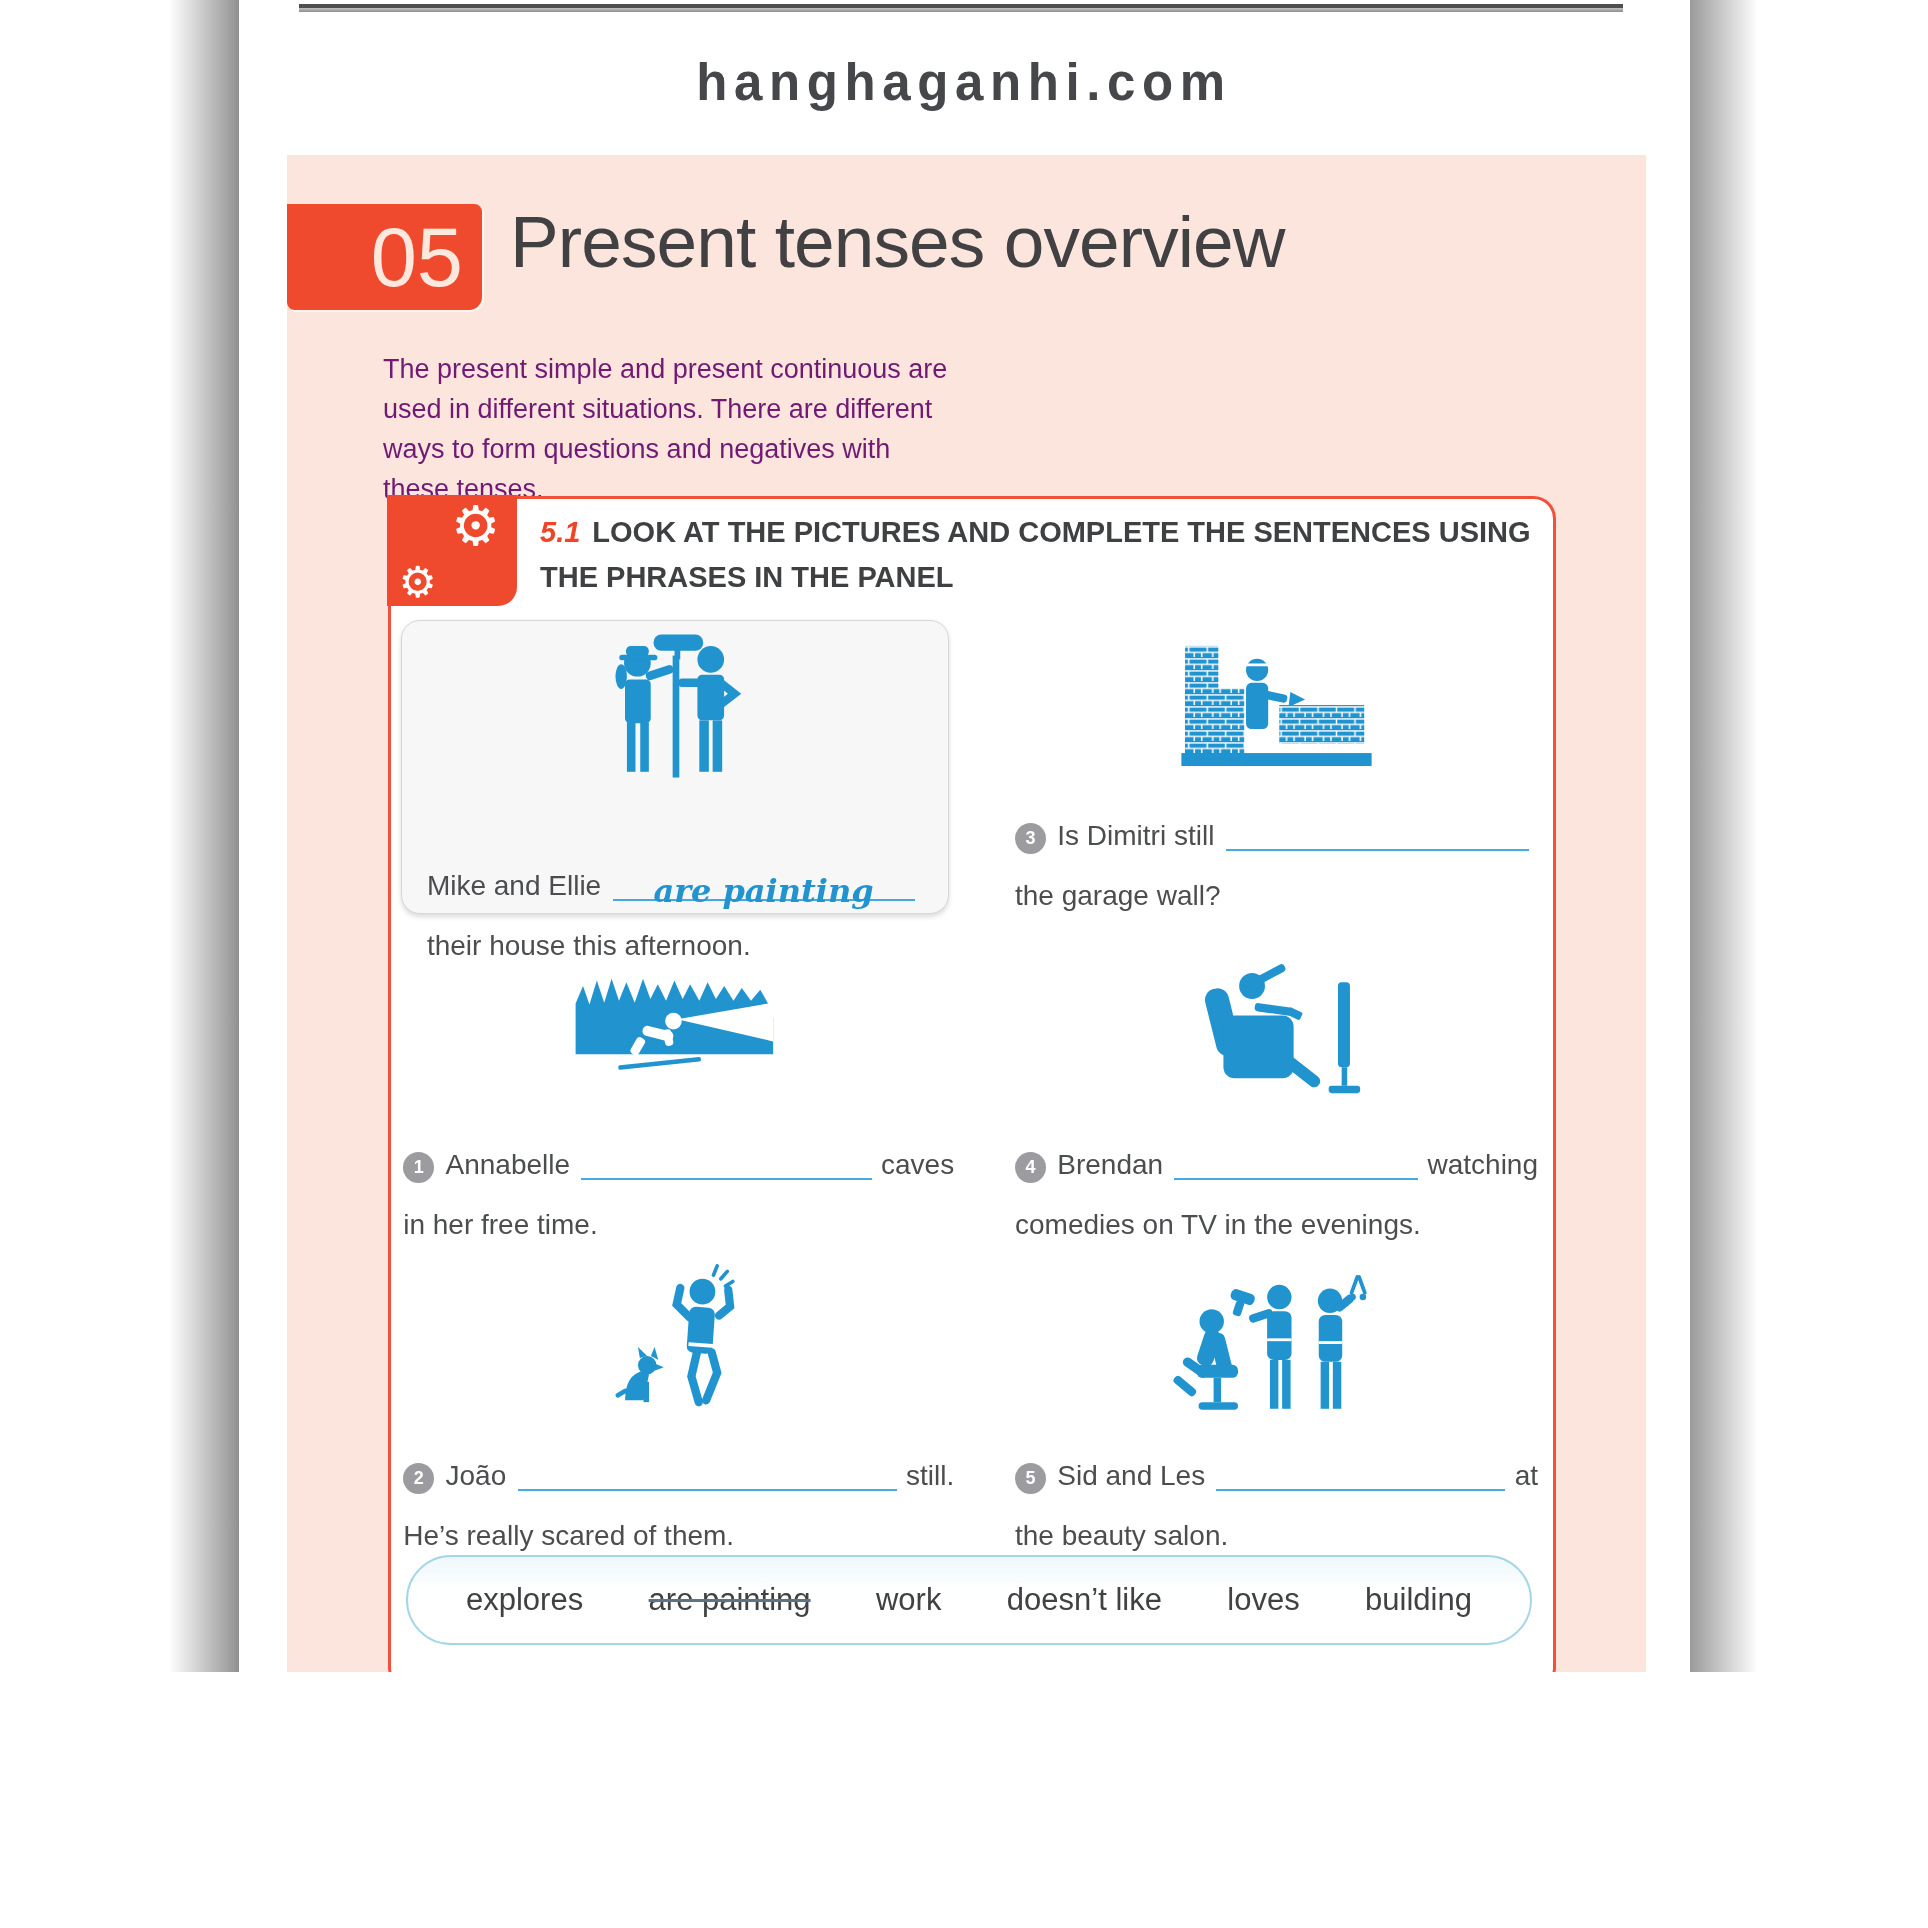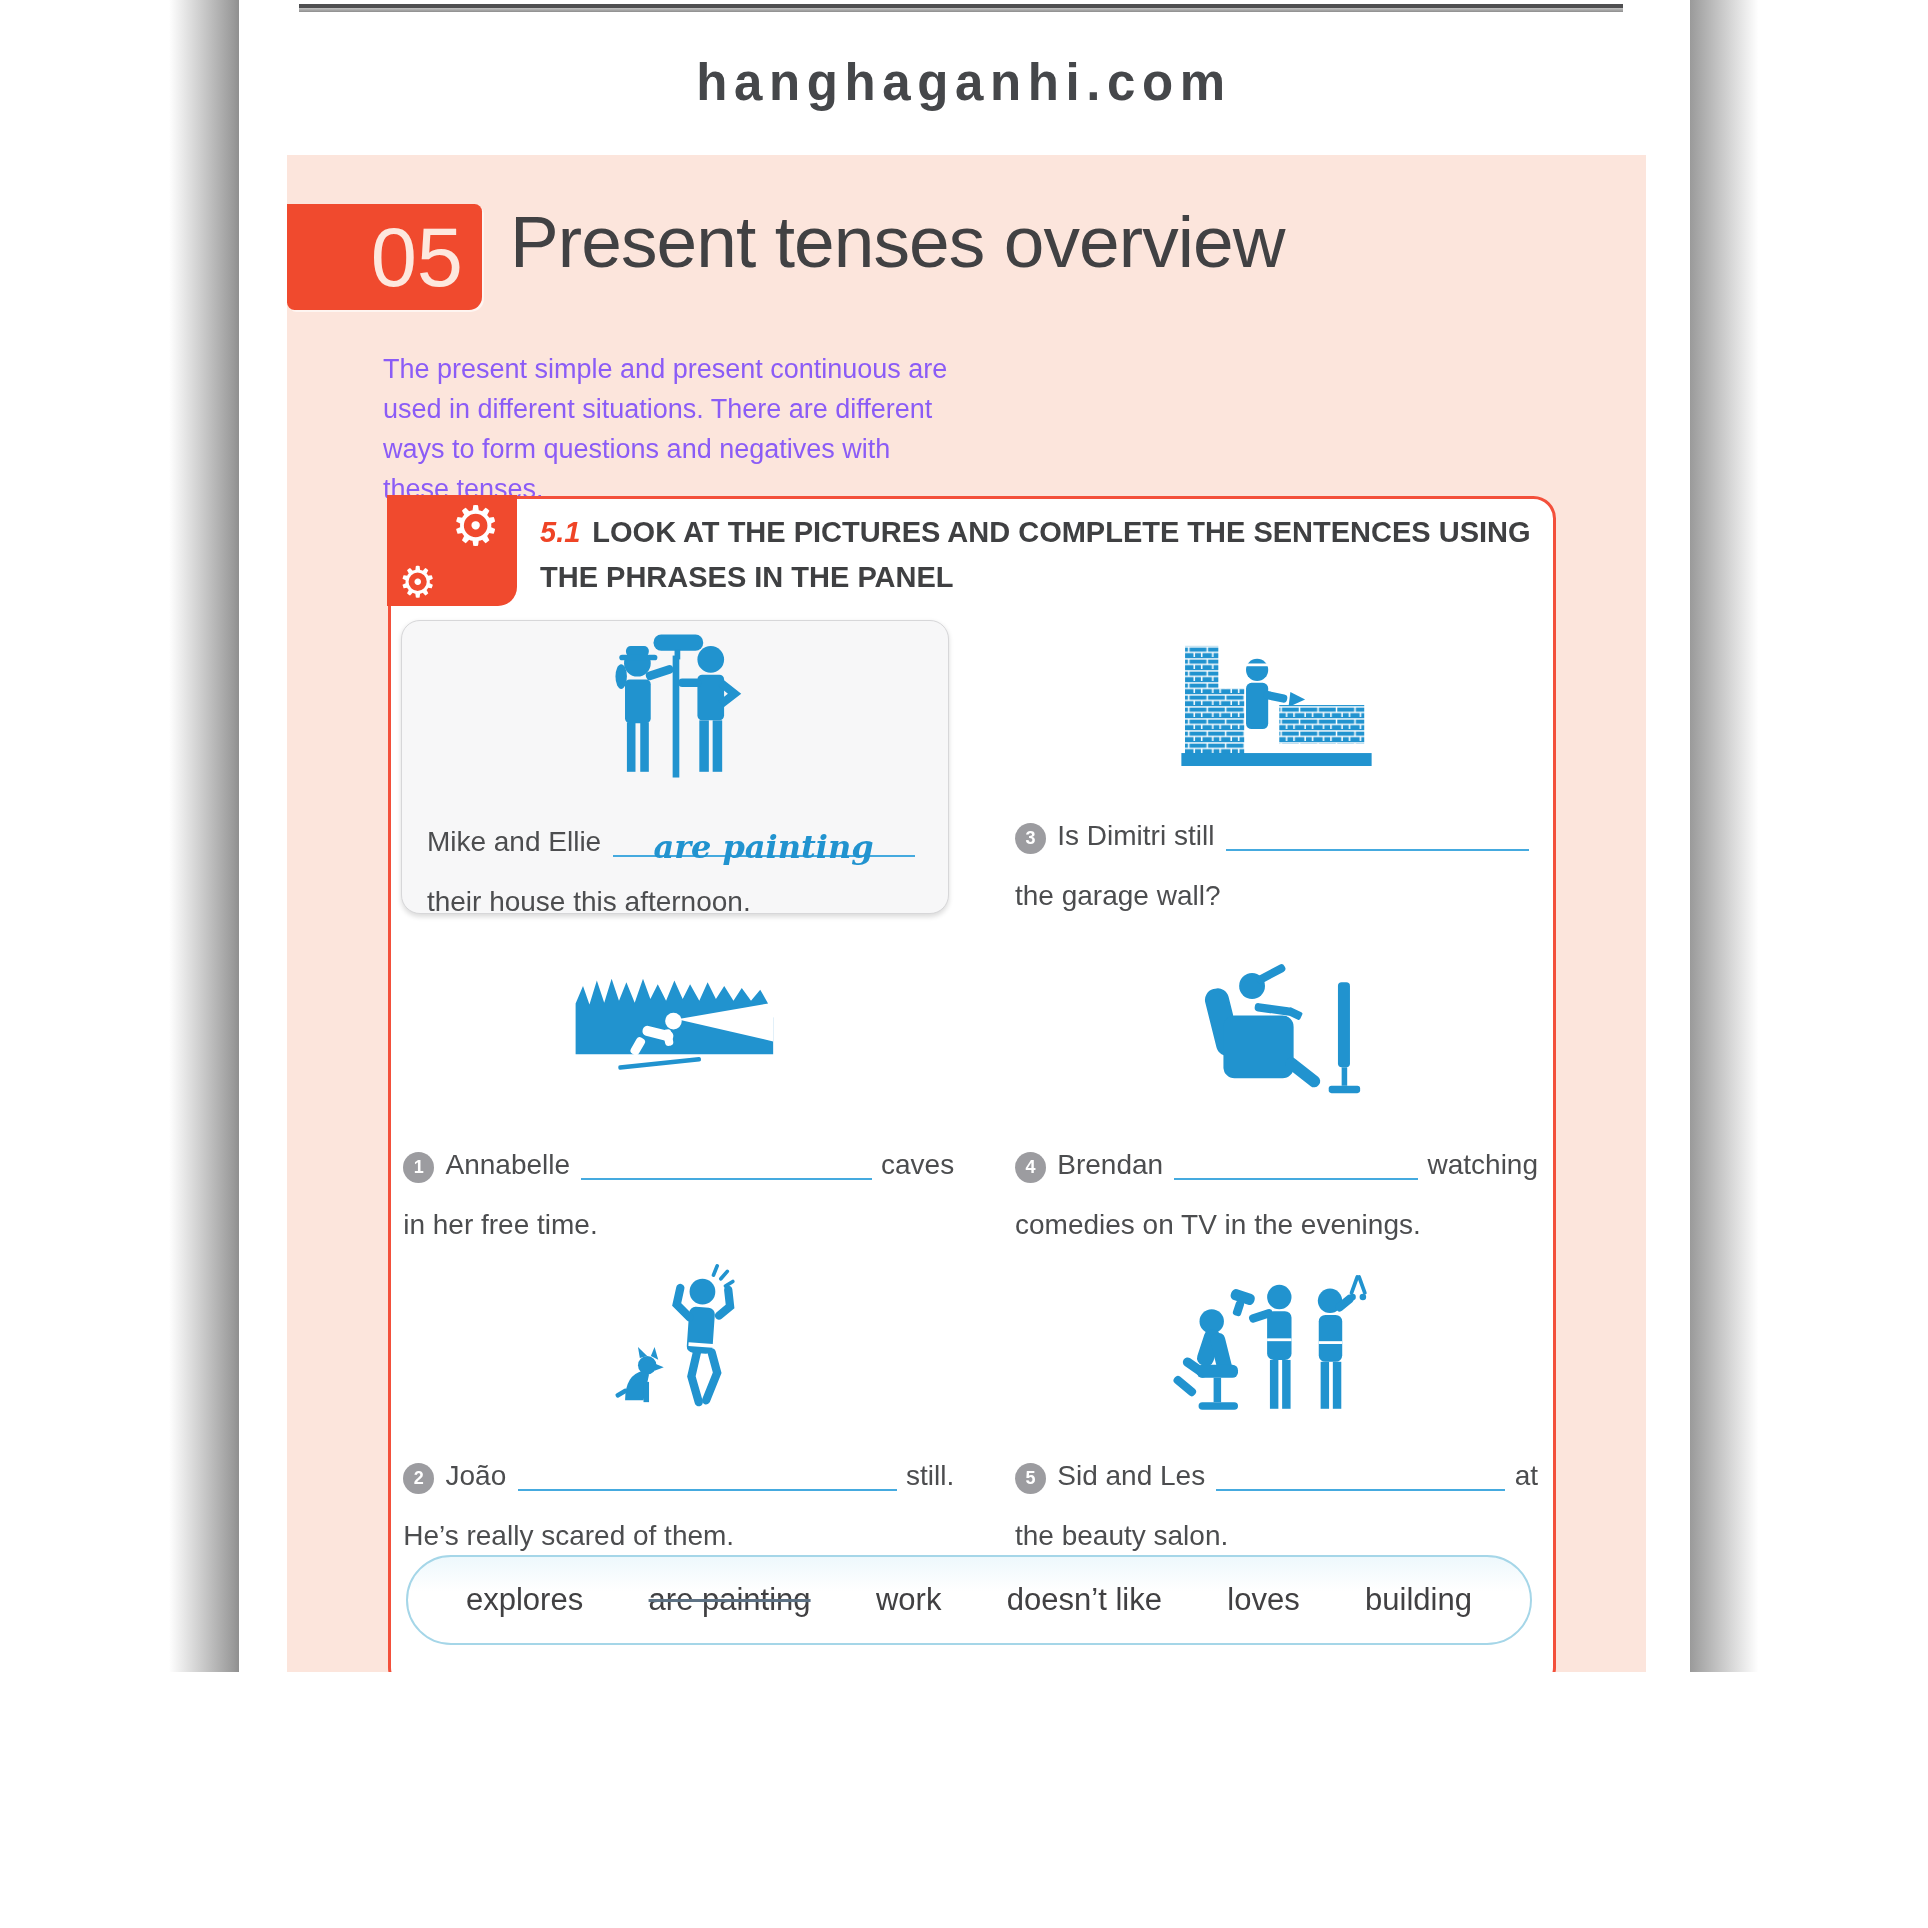--- a/index.html
+++ b/index.html
@@ -21,21 +21,21 @@
   
   .panel{position:absolute;left:287px;top:155px;width:1359px;height:1638px;background:#fce5dc;}
 
   .chapter-badge{position:absolute;left:287px;top:204px;width:195px;height:106px;background:#f04a2e;
     border-radius:0 7.5px 13px 7.5px;display:flex;align-items:center;justify-content:flex-end;
     padding-right:19px;box-sizing:border-box;box-shadow:1.9px 1.9px 0 rgba(255,255,255,.6);}
   .chapter-number{font-size:83px;color:#fde8de;line-height:1;font-weight:normal;}
   .chapter-title{position:absolute;left:510px;top:200px;font-size:73px;color:#414143;
     letter-spacing:-0.9px;white-space:nowrap;}
 
-  .intro{position:absolute;left:383px;top:350px;width:565px;font-size:27px;line-height:1.48;color:#8b5cf6;}
+  .intro{position:absolute;left:383px;top:350px;width:565px;font-size:27px;line-height:1.48;color:#701a75;}
 
   
   .exercise-box{position:absolute;left:388px;top:496px;width:1168px;height:1194px;background:#ffffff;
     border:3.8px solid #f3503b;border-radius:0 22.6px 22.6px 22.6px;box-sizing:border-box;}
   .tab{position:absolute;left:-3.8px;top:-3.8px;width:130px;height:111px;background:#f04a2e;
     border-radius:0 0 19px 0;}
   .gear{position:absolute;color:#ffffff;font-family:"DejaVu Sans",sans-serif;line-height:1;}
   .gear.g1{right:17px;top:3.8px;font-size:55px;}
   .gear.g2{left:11.3px;bottom:1.9px;font-size:43px;}
   .ex-header{position:absolute;left:149px;top:11.3px;width:1004px;font-size:29px;font-weight:bold;
@@ -52,21 +52,21 @@
   .num{width:31px;height:31px;border-radius:50%;background:#9c9ca0;color:#fff;font-size:18px;
     font-weight:bold;display:flex;align-items:center;justify-content:center;flex:0 0 31px;
     margin-right:11.3px;margin-bottom:2.8px;}
   .blank{flex:1;border-bottom:2.8px solid #45aadf;margin:0 9.4px 5.6px 11.3px;min-width:38px;
     display:flex;align-items:flex-end;justify-content:center;}
   .suffix{white-space:nowrap;}
   .line2{margin-top:18px;}
 
   
   .card{left:10.4px;top:121px;width:548px;height:294px;background:#f7f7f8;border:1.9px solid #d7d7d9;
-    border-radius:19px;box-shadow:0 2.8px 5.6px rgba(0,0,0,.14);padding:5.6px 24.5px 19px;}
+    border-radius:19px;box-shadow:0 2.8px 5.6px rgba(0,0,0,.14);padding:5.6px 24.5px 19px;gap:44px;}
   .card .pict{height:185px;}
   .hand{font-family:"DejaVu Serif",serif;font-style:italic;font-weight:bold;color:#2193cf;
     font-size:32px;line-height:1;margin-bottom:-7.5px;}
 
   .c-i3{left:624px;top:121px;width:523px;height:297px;}
   .c-i1{left:12.2px; top:450px;width:551px;height:297px;}
   .c-i4{left:624px;top:450px;width:523px;height:297px;}
   .c-i2{left:12.2px; top:761px;width:551px;height:297px;}
   .c-i5{left:624px;top:761px;width:523px;height:297px;}
 

